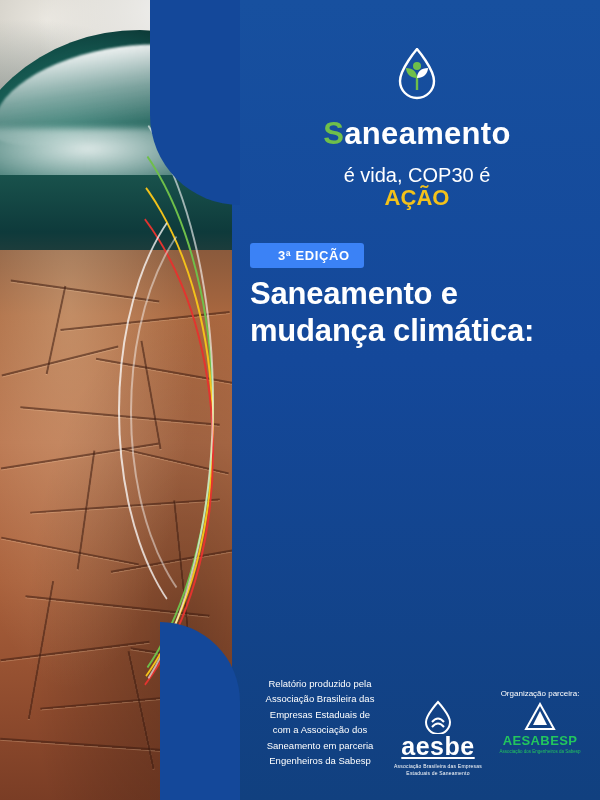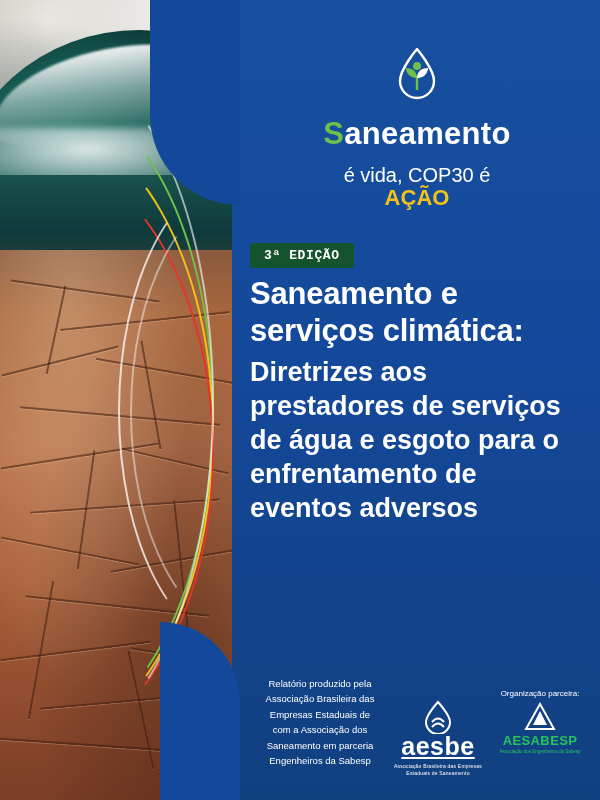--- a/index.html
+++ b/index.html
@@ -149,28 +149,27 @@
     color: #ffffff;
     margin-top: 6px;
     line-height: 1.05;
   }
   .logo-sub .acao { color: #f3c21a; font-weight: bold; font-size: 22px; display:block; }
 
   
   .badge {
     position: absolute;
     left: 250px; top: 243px;
-    background: #14532d;
+    background: #3b82f6;
     color: #ffffff;
     font-size: 13px;
     font-weight: bold;
     letter-spacing: .6px;
-    padding: 5px 14px 5px 14px;
+    padding: 5px 14px 5px 28px;
     border-radius: 3px;
-    font-family: Liberation Mono, monospace;
   }
 
   
   .headline {
     position: absolute;
     left: 250px; top: 276px;
     width: 322px;
     color: #ffffff;
   }
   .headline .h-strong {
@@ -315,22 +314,21 @@
     </div>
     <div class="logo-sub">
       <span>é vida, COP30 é</span>
       <span class="acao">AÇÃO</span>
     </div>
   </div>
 
   <div class="badge">3ª EDIÇÃO</div>
 
   <div class="headline">
-    <span class="h-strong">Saneamento e serviços climática:</span>
-    <span class="h-rest">Diretrizes aos prestadores de serviços de água e esgoto para o enfrentamento de eventos adversos</span>
+    <span class="h-strong">Saneamento e mudança climática:</span>
   </div>
 
   <div class="credits">
     <div>Relatório produzido pela</div>
     <div>Associação Brasileira das</div>
     <div>Empresas Estaduais de</div>
     <div>com a Associação dos</div>
     <div>Saneamento em parceria</div>
     <div>Engenheiros da Sabesp</div>
   </div>

